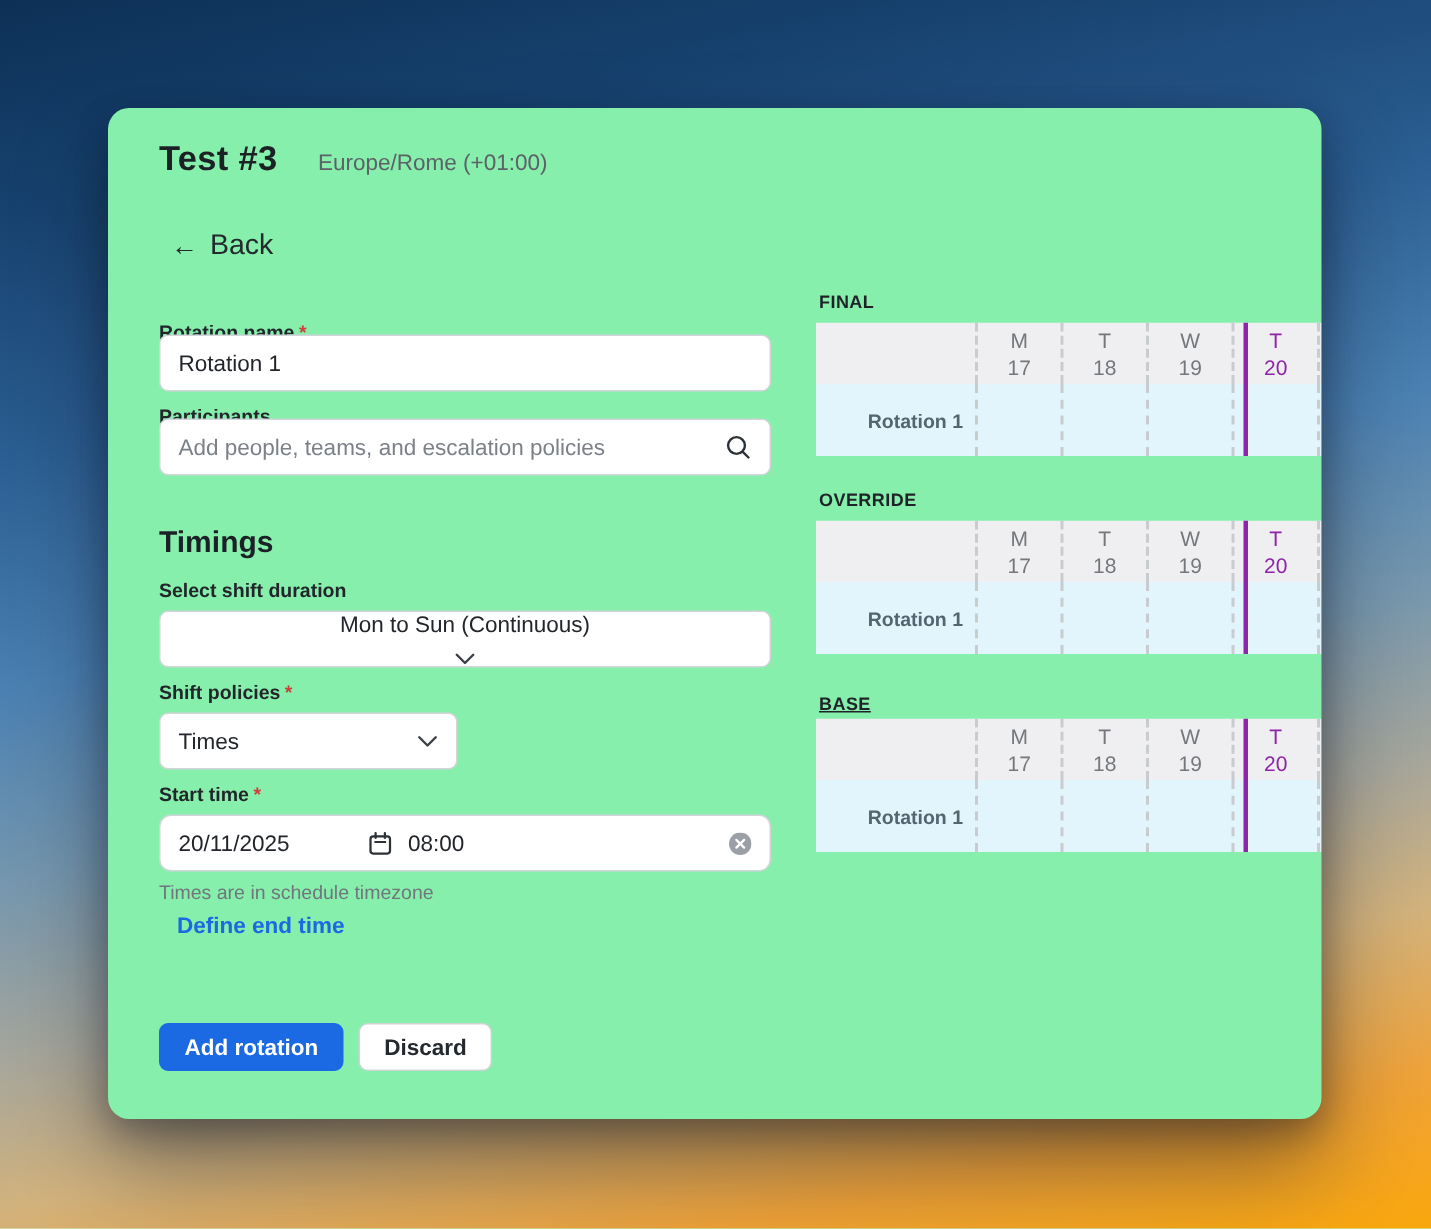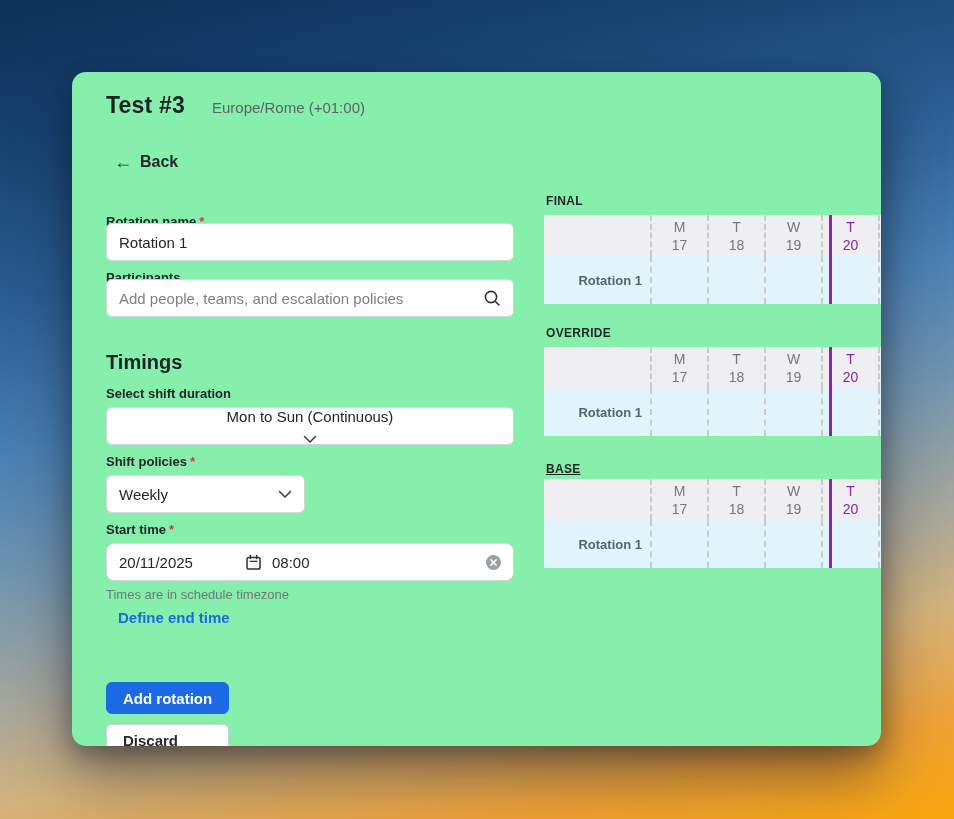--- a/index.html
+++ b/index.html
@@ -19,39 +19,39 @@
     box-shadow: 0 30px 60px rgba(10,15,30,.45), 0 8px 22px rgba(10,15,30,.30);
     overflow: hidden;
     text-align: right;
   }
   
   .title-row { position: absolute; left: 34px; top: 20px; display: flex; align-items: baseline; gap: 27px; }
   .page-title { font-size: 23px; font-weight: bold; color: #1c2126; letter-spacing: .2px; }
   .timezone { font-size: 15px; color: #5c6268; }
   .back-link { position: absolute; left: 42px; top: 81px; display: flex; align-items: center; gap: 8px; cursor: pointer; }
   .back-arrow { font-size: 18px; color: #24292e; line-height: 1; }
-  .back-text { font-size: 16px; font-weight: bold; color: #24292e; }
+  .back-text { font-size: 19px; font-weight: normal; color: #24292e; }
 
   
   .fld-label { position: absolute; font-size: 13px; font-weight: bold; color: #22262b; }
   .req { color: #d43b3b; margin-left: 3px; }
   .tbox {
     position: absolute; left: 34px; width: 408px; height: 38px;
     border: 1px solid #d2d5d9; border-radius: 6px; background: #fff;
     display: flex; align-items: center; padding: 0 12px;
     font-size: 15px; color: #22262b;
   }
   .placeholder { color: #7b8187; }
   .spacer { flex: 1; }
   .section-heading { position: absolute; left: 34px; top: 279px; font-size: 20px; font-weight: bold; color: #1c2126; }
   .chevron { flex: none; }
   .helper-text { position: absolute; left: 34px; top: 515px; font-size: 13px; color: #70767c; }
   .link { position: absolute; left: 46px; top: 537px; font-size: 15px; font-weight: bold; color: #1b69e3; cursor: pointer; }
 
-  .btn-row { position: absolute; left: 34px; top: 610px; display: flex; gap: 10px; flex-direction: column; }
+  .btn-row { position: absolute; left: 34px; top: 610px; display: flex; gap: 10px; }
   .btn { height: 32px; border-radius: 6px; font-size: 15px; font-weight: bold;
          display: flex; align-items: center; padding: 0 16px; cursor: pointer; }
   .btn-primary { background: #1b69e3; color: #ffffff; border: 1px solid #1b69e3; }
   .btn-secondary { background: #ffffff; color: #24292e; border: 1px solid #d0d3d7; }
   .icon-cal { margin: 0 10px 0 52px; }
   .clear-btn { cursor: pointer; display: flex; }
 
   
   .cal-label { position: absolute; left: 474px; font-size: 12px; font-weight: bold; color: #1f2328; letter-spacing: .3px; }
   .cal { position: absolute; left: 472px; width: 337px; overflow: hidden; }
@@ -118,21 +118,21 @@
       <svg width="14" height="9" viewBox="0 0 14 9" fill="none">
         <path d="M1.5 1.5 L7 7 L12.5 1.5" stroke="#3b4046" stroke-width="1.6" stroke-linecap="round" stroke-linejoin="round"></path>
       </svg>
     </span>
   </div>
 
   <div class="fld-label" style="left:34px; top:382px;">
     <span>Shift policies</span><span class="req">*</span>
   </div>
   <div class="tbox" style="top:403px; width:199px;">
-    <span>Weekly</span>
+    <span>Times</span>
     <span class="spacer"></span>
     <span class="chevron" style="display:flex;">
       <svg width="14" height="9" viewBox="0 0 14 9" fill="none">
         <path d="M1.5 1.5 L7 7 L12.5 1.5" stroke="#3b4046" stroke-width="1.6" stroke-linecap="round" stroke-linejoin="round"></path>
       </svg>
     </span>
   </div>
 
   <div class="fld-label" style="left:34px; top:450px;">
     <span>Start time</span><span class="req">*</span>

